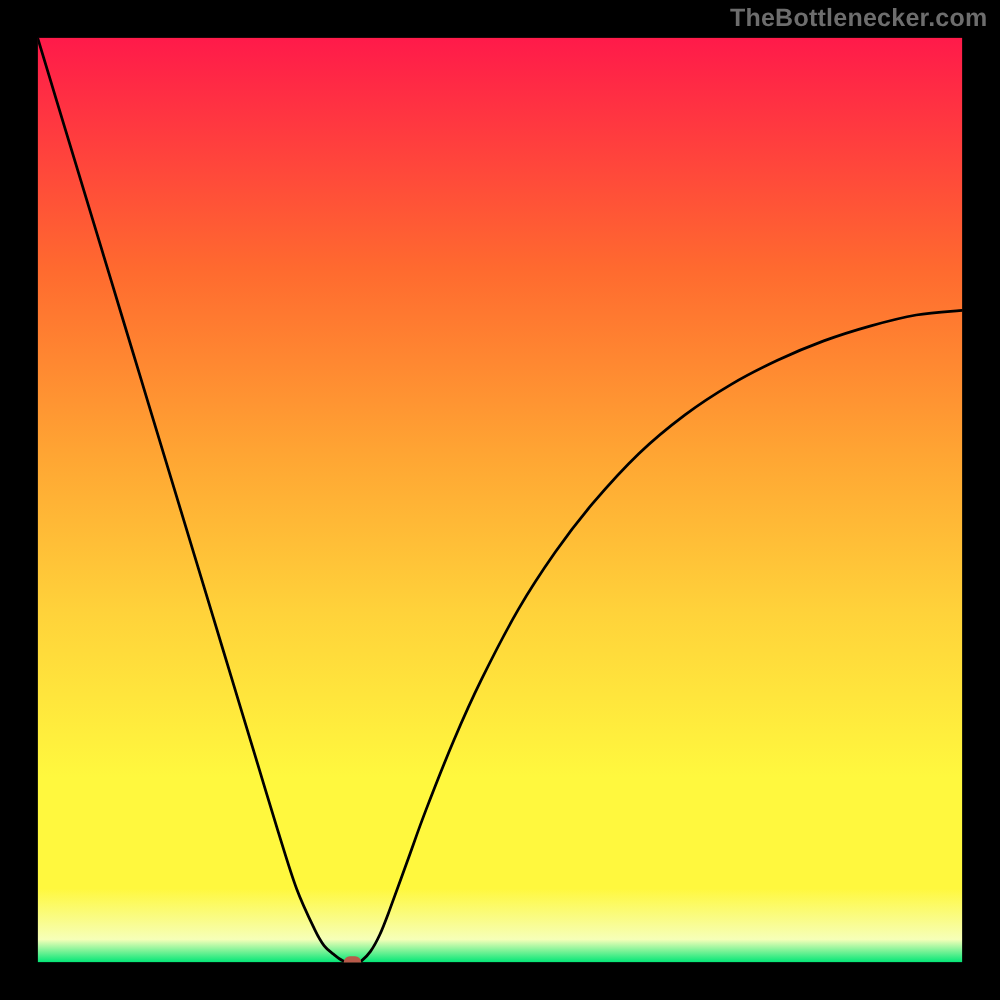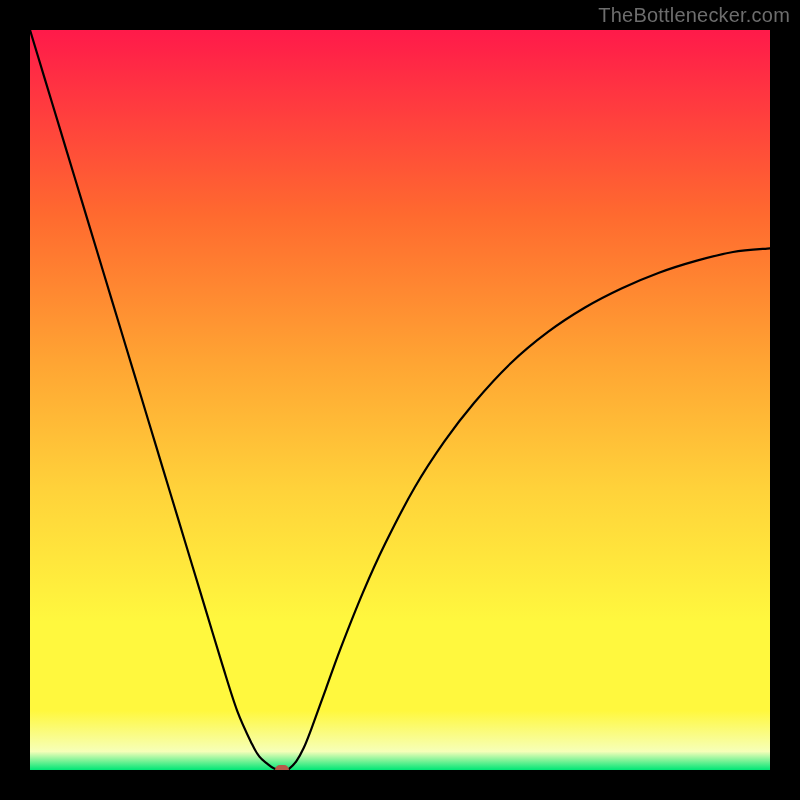--- a/index.html
+++ b/index.html
@@ -42,21 +42,21 @@
     border-radius: 5px;
     transform: translate(-50%, -50%);
   }
   .watermark {
     position: absolute;
     top: 4px;
     right: 10px;
     color: #6d6d6d;
     font-size: 20px;
     letter-spacing: 0.2px;
-    font-weight: 400;
+    font-weight: 700;
     user-select: none;
   }
 </style>
 </head>
 <body>
 
 <div class="frame">
   <div class="watermark">TheBottlenecker.com</div>
 
   <div class="plot-area">

